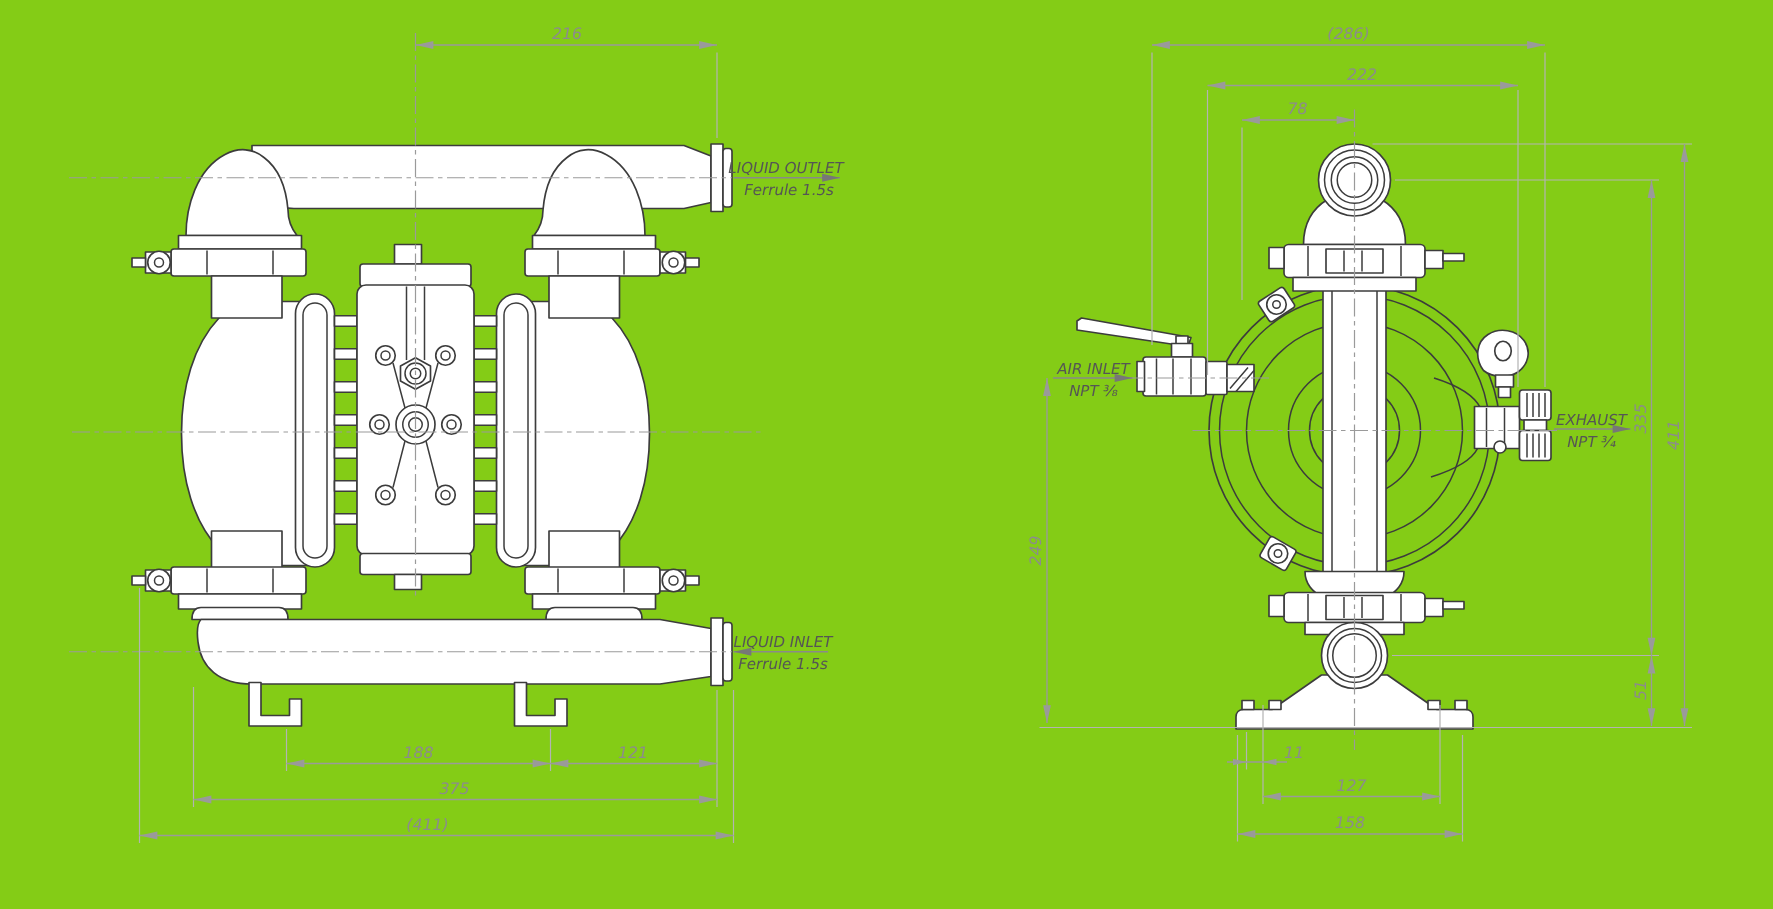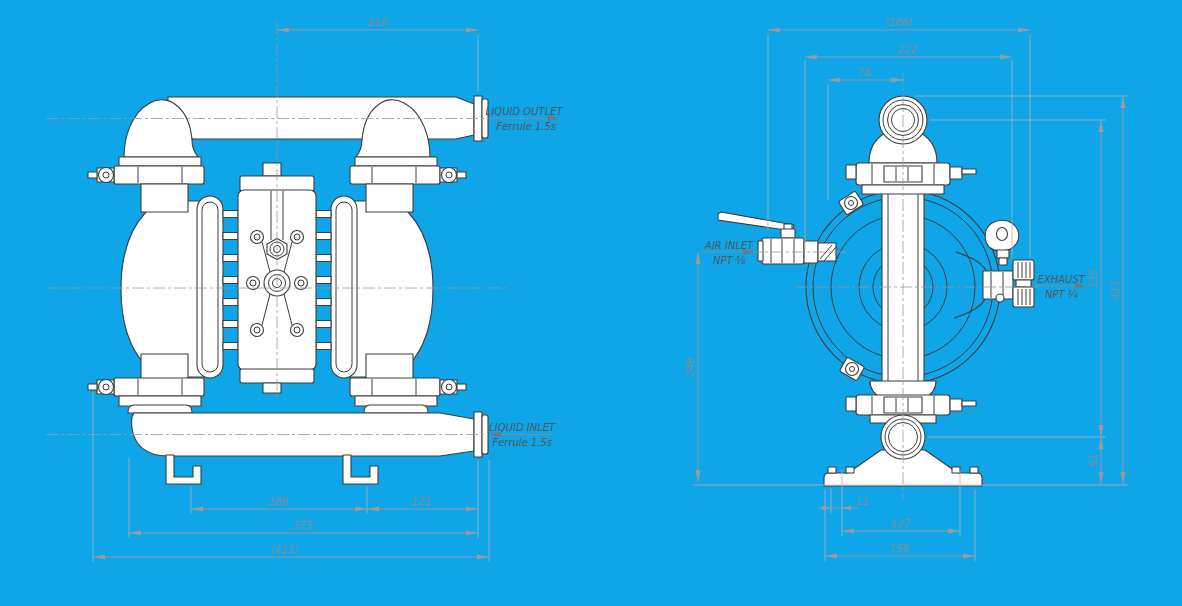--- a/index.html
+++ b/index.html
@@ -1,16 +1,16 @@
 <!DOCTYPE html>
 <html><head>
 <meta charset="utf-8">
 <style>
   html,body{margin:0;padding:0;background:#fff;}
-  .canvas{position:relative;width:1182px;height:606px;background:#0ea5e9;overflow:hidden;
+  .canvas{position:relative;width:1182px;height:606px;background:#84cc16;overflow:hidden;
           font-family:"DejaVu Sans",sans-serif;}
   svg{display:block;}
   .part{fill:#ffffff;stroke:#3c3c3c;stroke-width:1.1;stroke-linejoin:round;}
   .part-thin{fill:none;stroke:#3c3c3c;stroke-width:1;}
   .part-nofill{fill:none;stroke:#3c3c3c;stroke-width:1.1;}
   .cl{fill:none;stroke:#9a9a9a;stroke-width:0.8;stroke-dasharray:12 3 3 3;}
   .ext{fill:none;stroke:#b3b3b3;stroke-width:0.8;}
   .diml{fill:none;stroke:#9a9a9a;stroke-width:0.9;}
   .leader{fill:none;stroke:#8a8a8a;stroke-width:0.9;}
   text.dim{font:italic 10.5px "DejaVu Sans",sans-serif;fill:#8c8c8c;}

